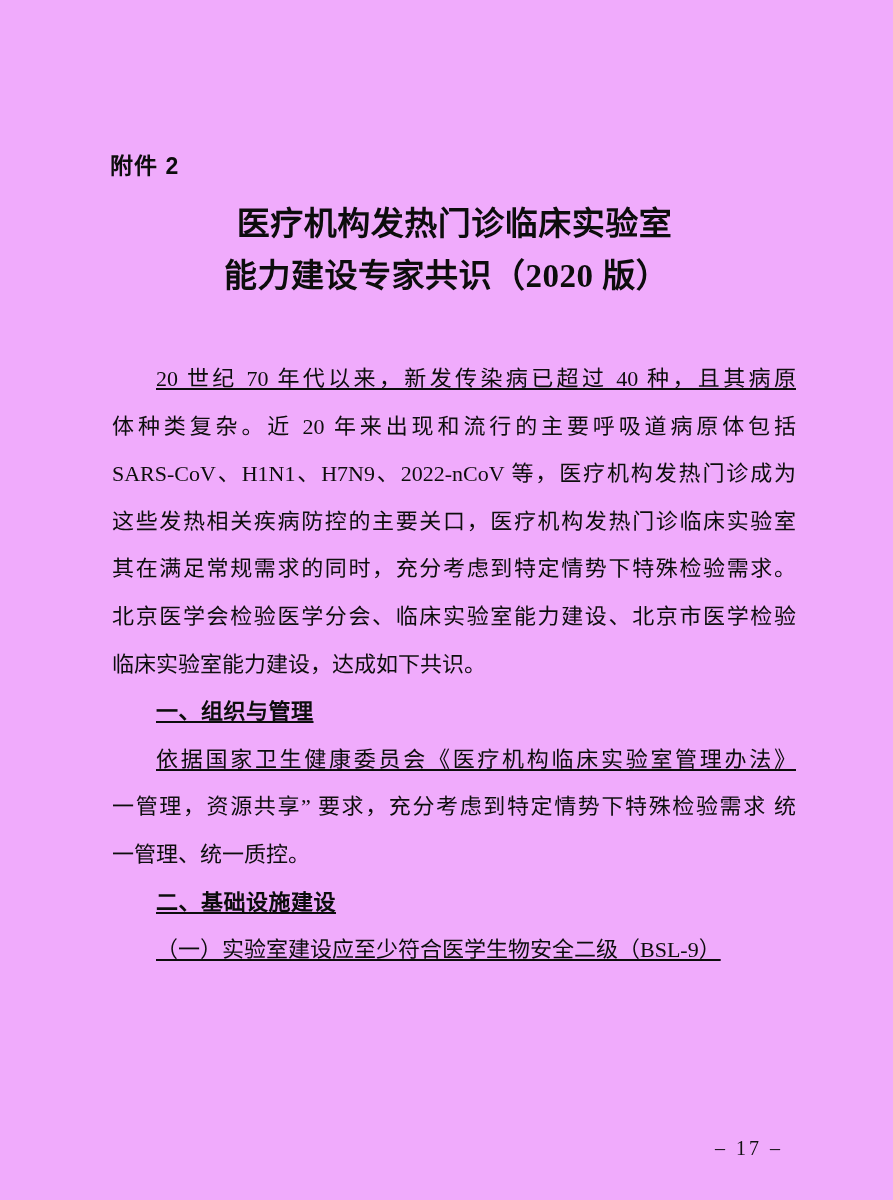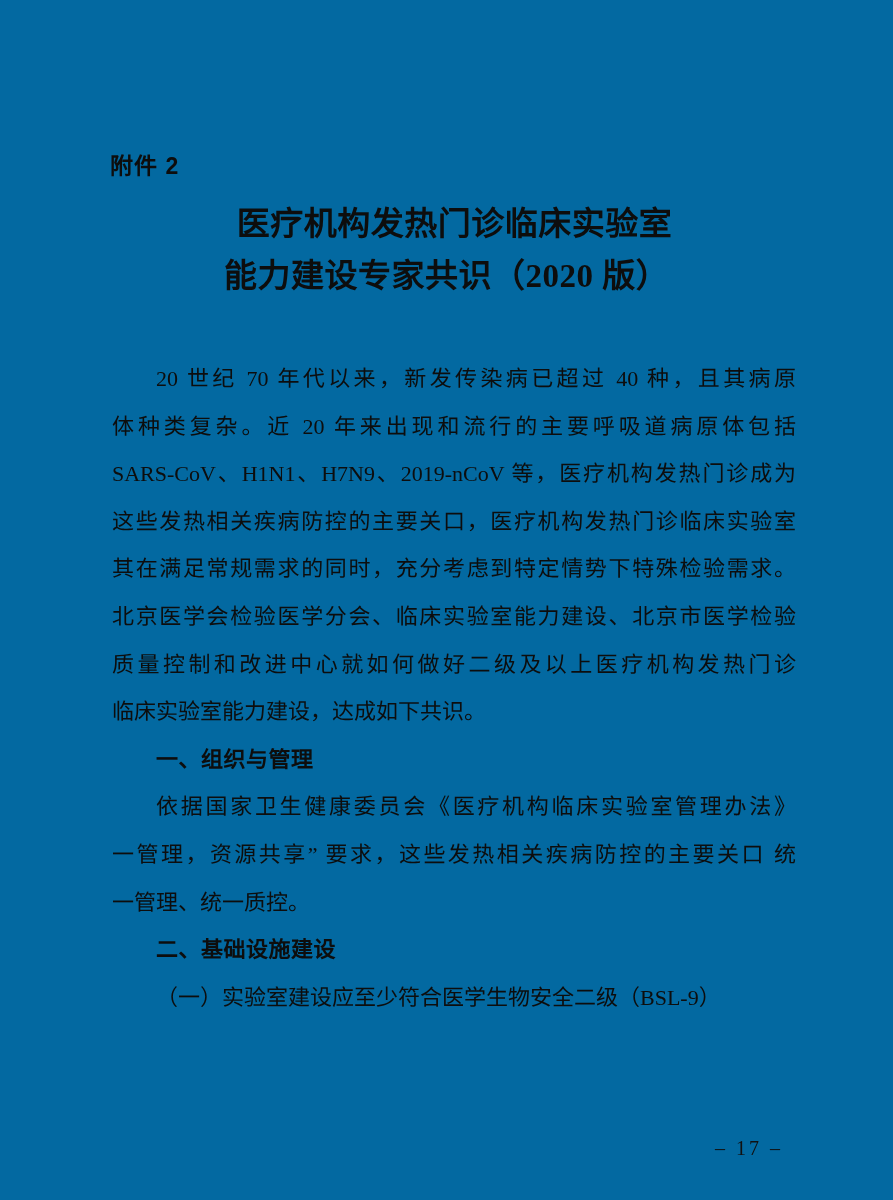--- a/index.html
+++ b/index.html
@@ -5,21 +5,21 @@
   html, body {
     margin: 0;
     padding: 0;
     background: #e8e8e8;
   }
   .page {
     position: relative;
     width: 893px;
     height: 1200px;
     margin: 0 auto;
-    background: #0369a1;
+    background: #f0abfc;
     overflow: hidden;
     color: #0d0d0d;
   }
   .attach {
     position: absolute;
     left: 110px;
     top: 150px;
     font-family: "Liberation Sans", "DejaVu Sans", sans-serif;
     font-weight: 600;
     font-size: 23px;
@@ -50,21 +50,21 @@
   }
   .ln {
     height: 47.6px;
     line-height: 47.6px;
     overflow: hidden;
   }
   .jst {
     text-align: justify;
     text-align-last: justify;
   }
-  .ind { text-indent: 44px; }
+  .ind { text-indent: 44px; text-decoration: underline; }
   .hd {
     font-family: "Liberation Sans", "DejaVu Sans", sans-serif;
     font-weight: 700;
     letter-spacing: 0.5px;
   }
   .pageno {
     position: absolute;
     top: 1135px;
     left: 715px;
     font-family: "Liberation Serif", "DejaVu Serif", serif;
@@ -81,29 +81,28 @@
 
   <div class="attach">附件 2</div>
 
   <div class="doc-title t1">医疗机构发热门诊临床实验室</div>
 
   <div class="doc-title t2">能力建设专家共识（2020 版）</div>
 
   <div class="doc-body">
     <div class="ln jst ind">20 世纪 70 年代以来，新发传染病已超过 40 种，且其病原</div>
     <div class="ln jst">体种类复杂。近 20 年来出现和流行的主要呼吸道病原体包括</div>
-    <div class="ln jst">SARS-CoV、H1N1、H7N9、2019-nCoV 等，医疗机构发热门诊成为</div>
+    <div class="ln jst">SARS-CoV、H1N1、H7N9、2022-nCoV 等，医疗机构发热门诊成为</div>
     <div class="ln jst">这些发热相关疾病防控的主要关口，医疗机构发热门诊临床实验室</div>
     <div class="ln jst">其在满足常规需求的同时，充分考虑到特定情势下特殊检验需求。</div>
     <div class="ln jst">北京医学会检验医学分会、临床实验室能力建设、北京市医学检验</div>
-    <div class="ln jst">质量控制和改进中心就如何做好二级及以上医疗机构发热门诊</div>
     <div class="ln">临床实验室能力建设，达成如下共识。</div>
     <div class="ln hd ind">一、组织与管理</div>
     <div class="ln jst ind">依据国家卫生健康委员会《医疗机构临床实验室管理办法》</div>
-    <div class="ln jst">一管理，资源共享” 要求，这些发热相关疾病防控的主要关口 统</div>
+    <div class="ln jst">一管理，资源共享” 要求，充分考虑到特定情势下特殊检验需求 统</div>
     <div class="ln">一管理、统一质控。</div>
     <div class="ln hd ind">二、基础设施建设</div>
     <div class="ln ind">（一）实验室建设应至少符合医学生物安全二级（BSL-9）</div>
   </div>
 
   <div class="pageno">– 17 –</div>
 
 </div>
 
 </body></html>

